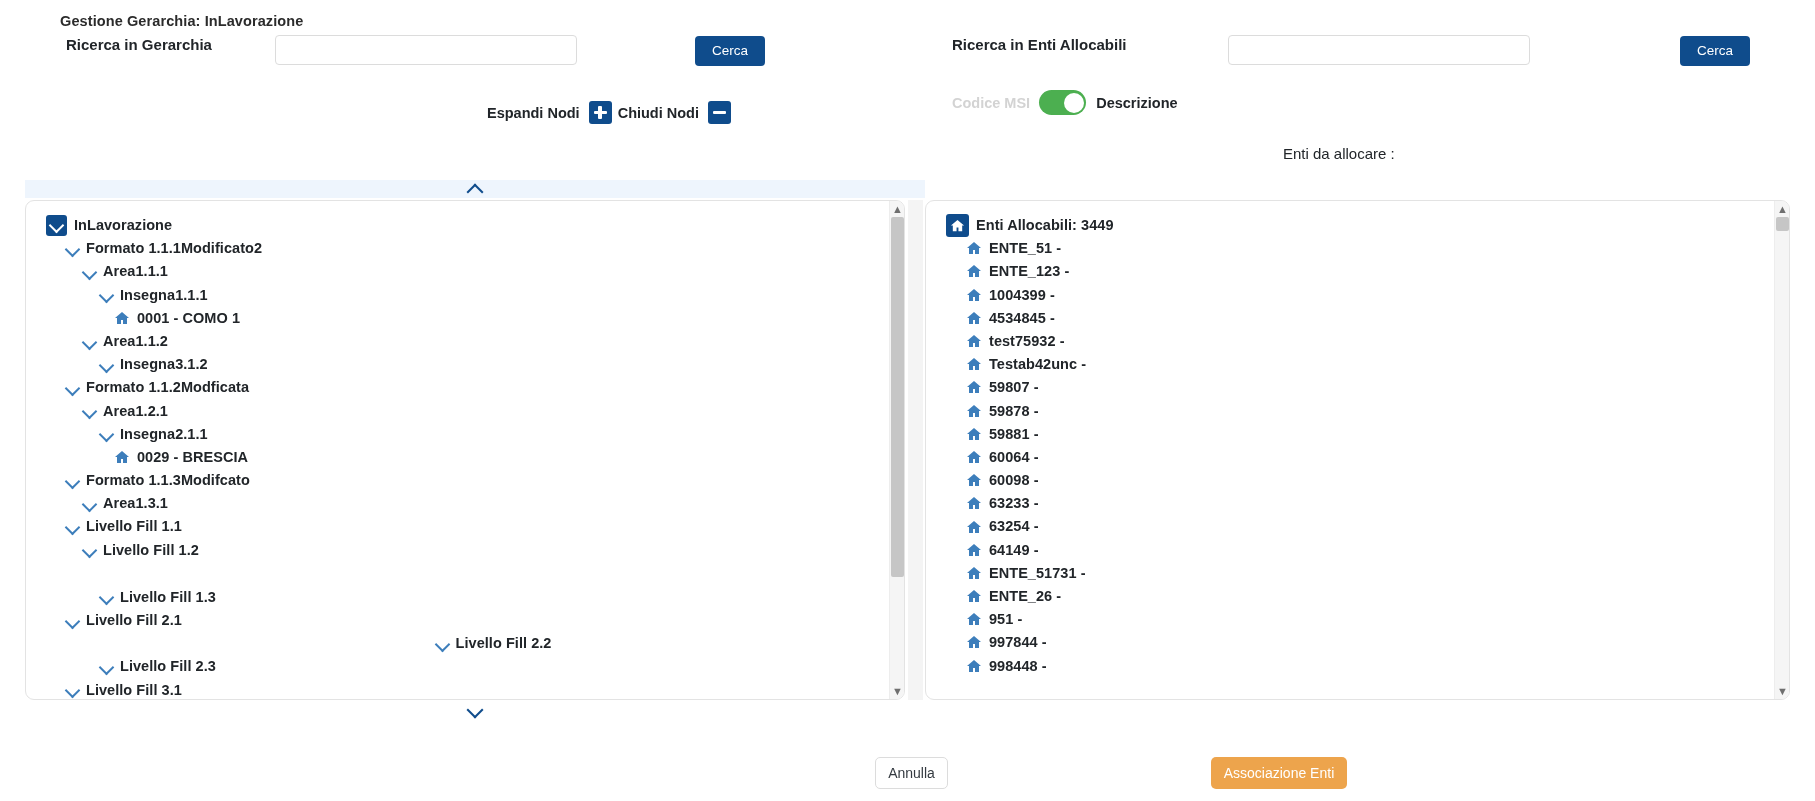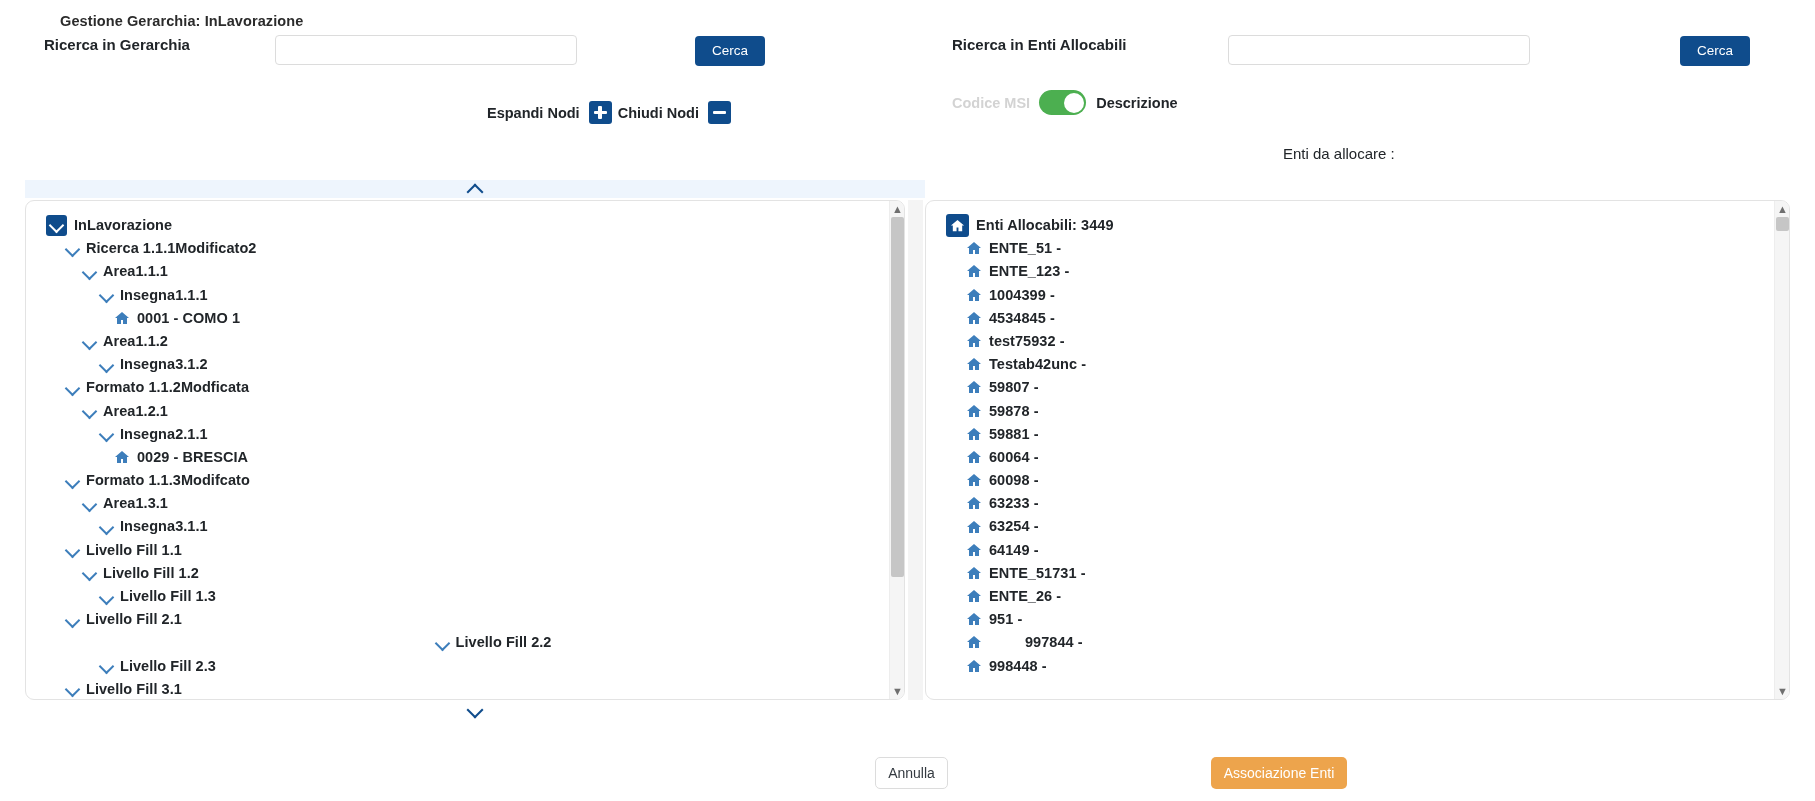--- a/index.html
+++ b/index.html
@@ -13,21 +13,21 @@
   .page { position: relative; width: 1815px; height: 643px; background:#fff; }
 
   
   .hdr-title {
     position: absolute; left: 60px; top: 13px;
     font-size: 14.5px; font-weight: bold; color: #2b2b2b; letter-spacing: .1px;
   }
   .lbl {
     font-size: 15px; font-weight: bold; color: #212529;
   }
-  .search-label-left { position: absolute; left: 44px; top: 36px; }
+  .search-label-left { position: absolute; left: 66px; top: 36px; }
   .search-input-left {
     position: absolute; left: 275px; top: 35px;
     width: 302px; height: 30px;
     border: 1px solid #dcdcdc; border-radius: 4px;
     background: #fff; outline: none;
     font-size: 13px; padding: 2px 8px;
     font-family: "Liberation Sans", sans-serif;
   }
   .btn-cerca-left {
     position: absolute; left: 695px; top: 36px;
@@ -261,21 +261,21 @@
   </div>
 
   <div class="panel panel-left">
     <div class="tree-scroll" id="hierarchy-tree">
         <div class="node" style="padding-left: 20px;">
           <span class="tw tw-root"></span>
           <span class="node-label">InLavorazione</span>
         </div>
         <div class="node" style="padding-left: 37px;">
           <span class="tw"></span>
-          <span class="node-label">Ricerca 1.1.1Modificato2</span>
+          <span class="node-label">Formato 1.1.1Modificato2</span>
         </div>
         <div class="node" style="padding-left: 54px;">
           <span class="tw"></span>
           <span class="node-label">Area1.1.1</span>
         </div>
         <div class="node" style="padding-left: 71px;">
           <span class="tw"></span>
           <span class="node-label">Insegna1.1.1</span>
         </div>
         <div class="node" style="padding-left: 88px;">
@@ -315,33 +315,29 @@
           <span class="node-label">0029 - BRESCIA</span>
         </div>
         <div class="node" style="padding-left: 37px;">
           <span class="tw"></span>
           <span class="node-label">Formato 1.1.3Modifcato</span>
         </div>
         <div class="node" style="padding-left: 54px;">
           <span class="tw"></span>
           <span class="node-label">Area1.3.1</span>
         </div>
-        <div class="node" style="padding-left: 71px;">
-          <span class="tw"></span>
-          <span class="node-label">Insegna3.1.1</span>
-        </div>
         <div class="node" style="padding-left: 37px;">
           <span class="tw"></span>
           <span class="node-label">Livello Fill 1.1</span>
         </div>
         <div class="node" style="padding-left: 54px;">
           <span class="tw"></span>
           <span class="node-label">Livello Fill 1.2</span>
         </div>
-        <div class="node" style="padding-left: 71px;">
+        <div class="node" style="padding-left: 71px; margin-top: 24px;">
           <span class="tw"></span>
           <span class="node-label">Livello Fill 1.3</span>
         </div>
         <div class="node" style="padding-left: 37px;">
           <span class="tw"></span>
           <span class="node-label">Livello Fill 2.1</span>
         </div>
         <div class="node" style="padding-left: 54px; justify-content: center;">
           <span class="tw"></span>
           <span class="node-label">Livello Fill 2.2</span>
@@ -503,21 +499,21 @@
           <span class="node-label">ENTE_26 -</span>
         </div>
         <div class="node" style="padding-left: 40px;">
           <span class="house">
             <svg width="16" height="16" viewBox="0 0 24 24">
               <path fill="#3d7ebb" d="M12 3L1.5 12h3v9h6v-6h3v6h6v-9h3L12 3z"></path>
             </svg>
           </span>
           <span class="node-label">951 -</span>
         </div>
-        <div class="node" style="padding-left: 40px; gap: 36px;">
+        <div class="node" style="padding-left: 40px;">
           <span class="house">
             <svg width="16" height="16" viewBox="0 0 24 24">
               <path fill="#3d7ebb" d="M12 3L1.5 12h3v9h6v-6h3v6h6v-9h3L12 3z"></path>
             </svg>
           </span>
           <span class="node-label">997844 -</span>
         </div>
         <div class="node" style="padding-left: 40px;">
           <span class="house">
             <svg width="16" height="16" viewBox="0 0 24 24">

